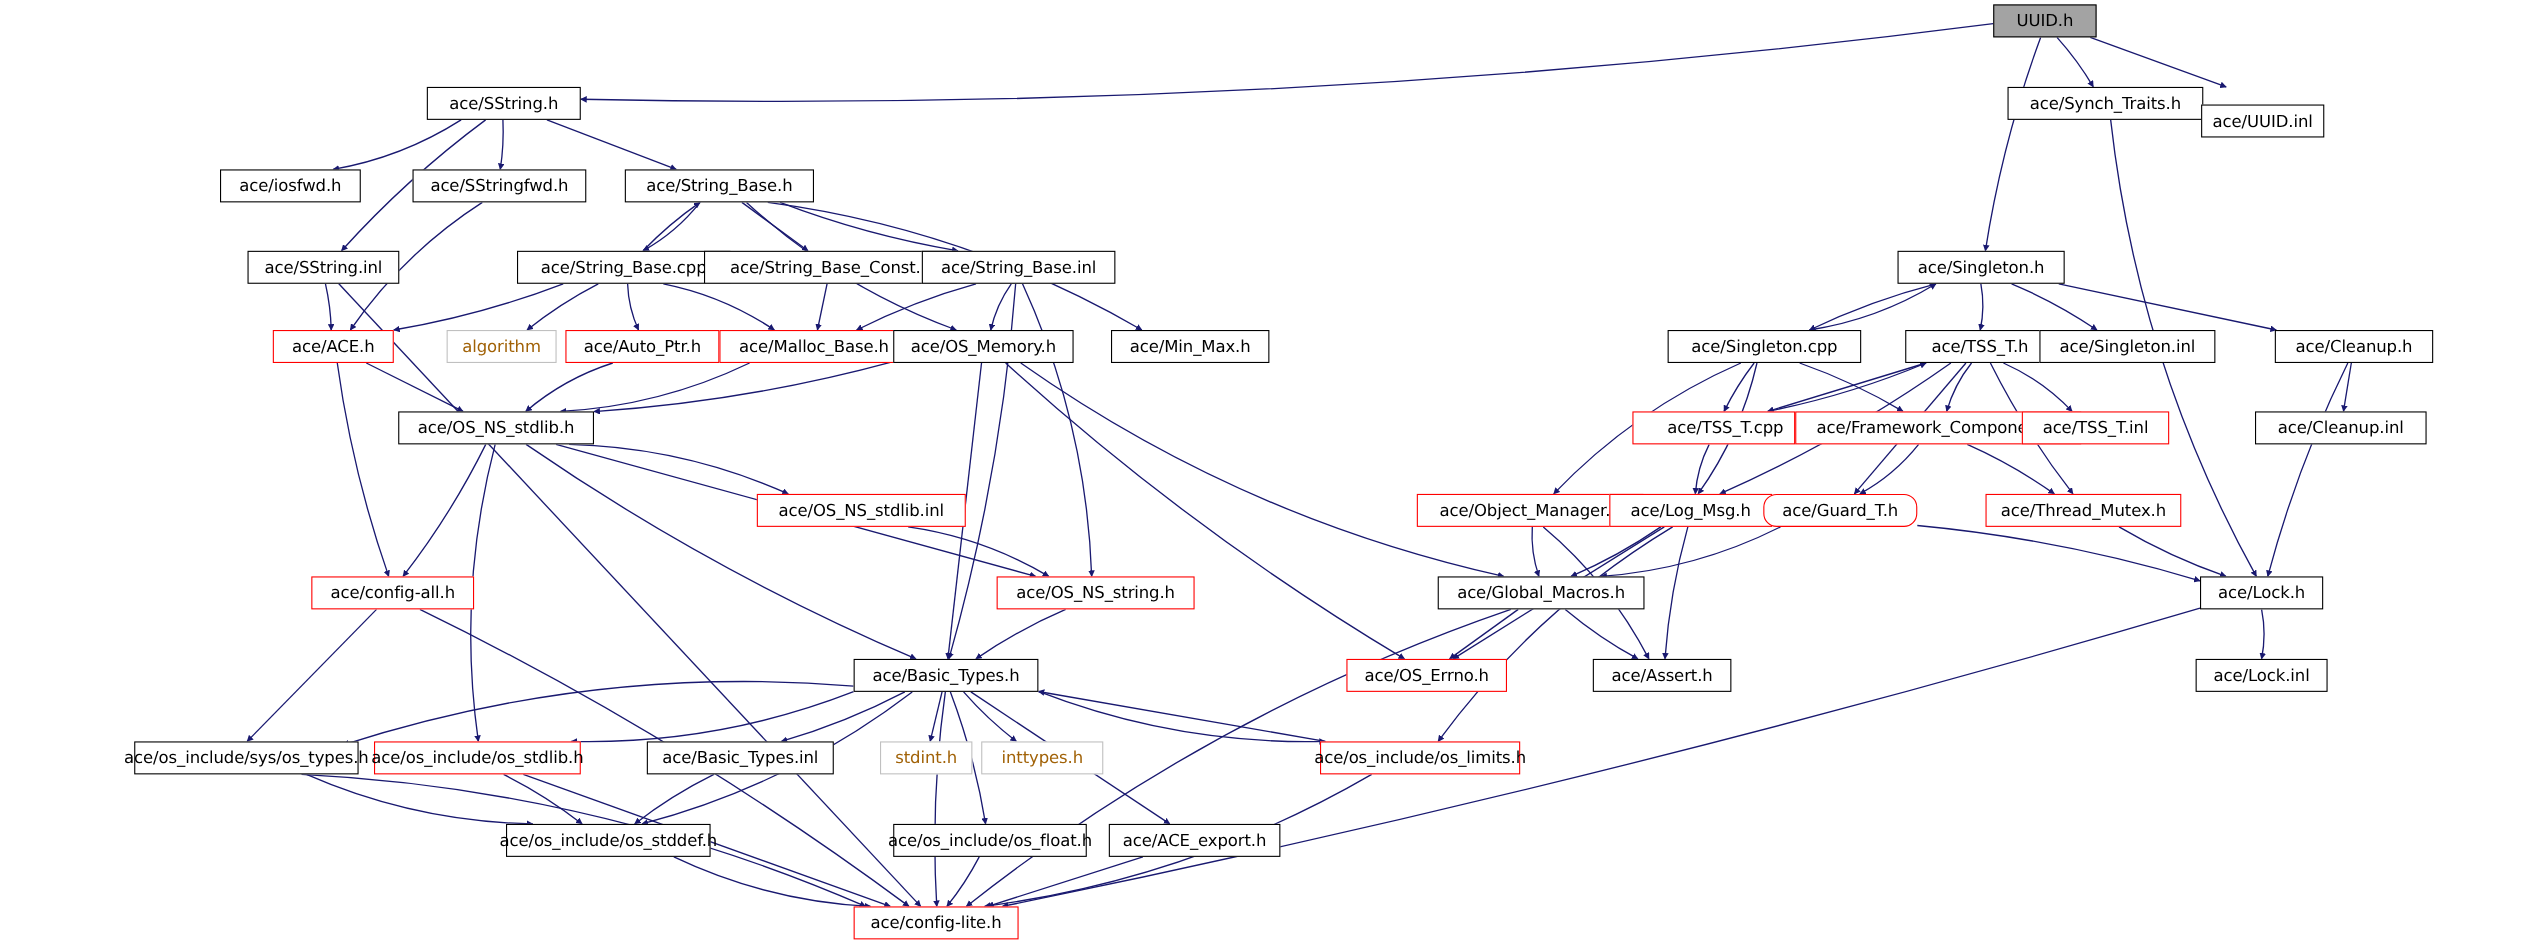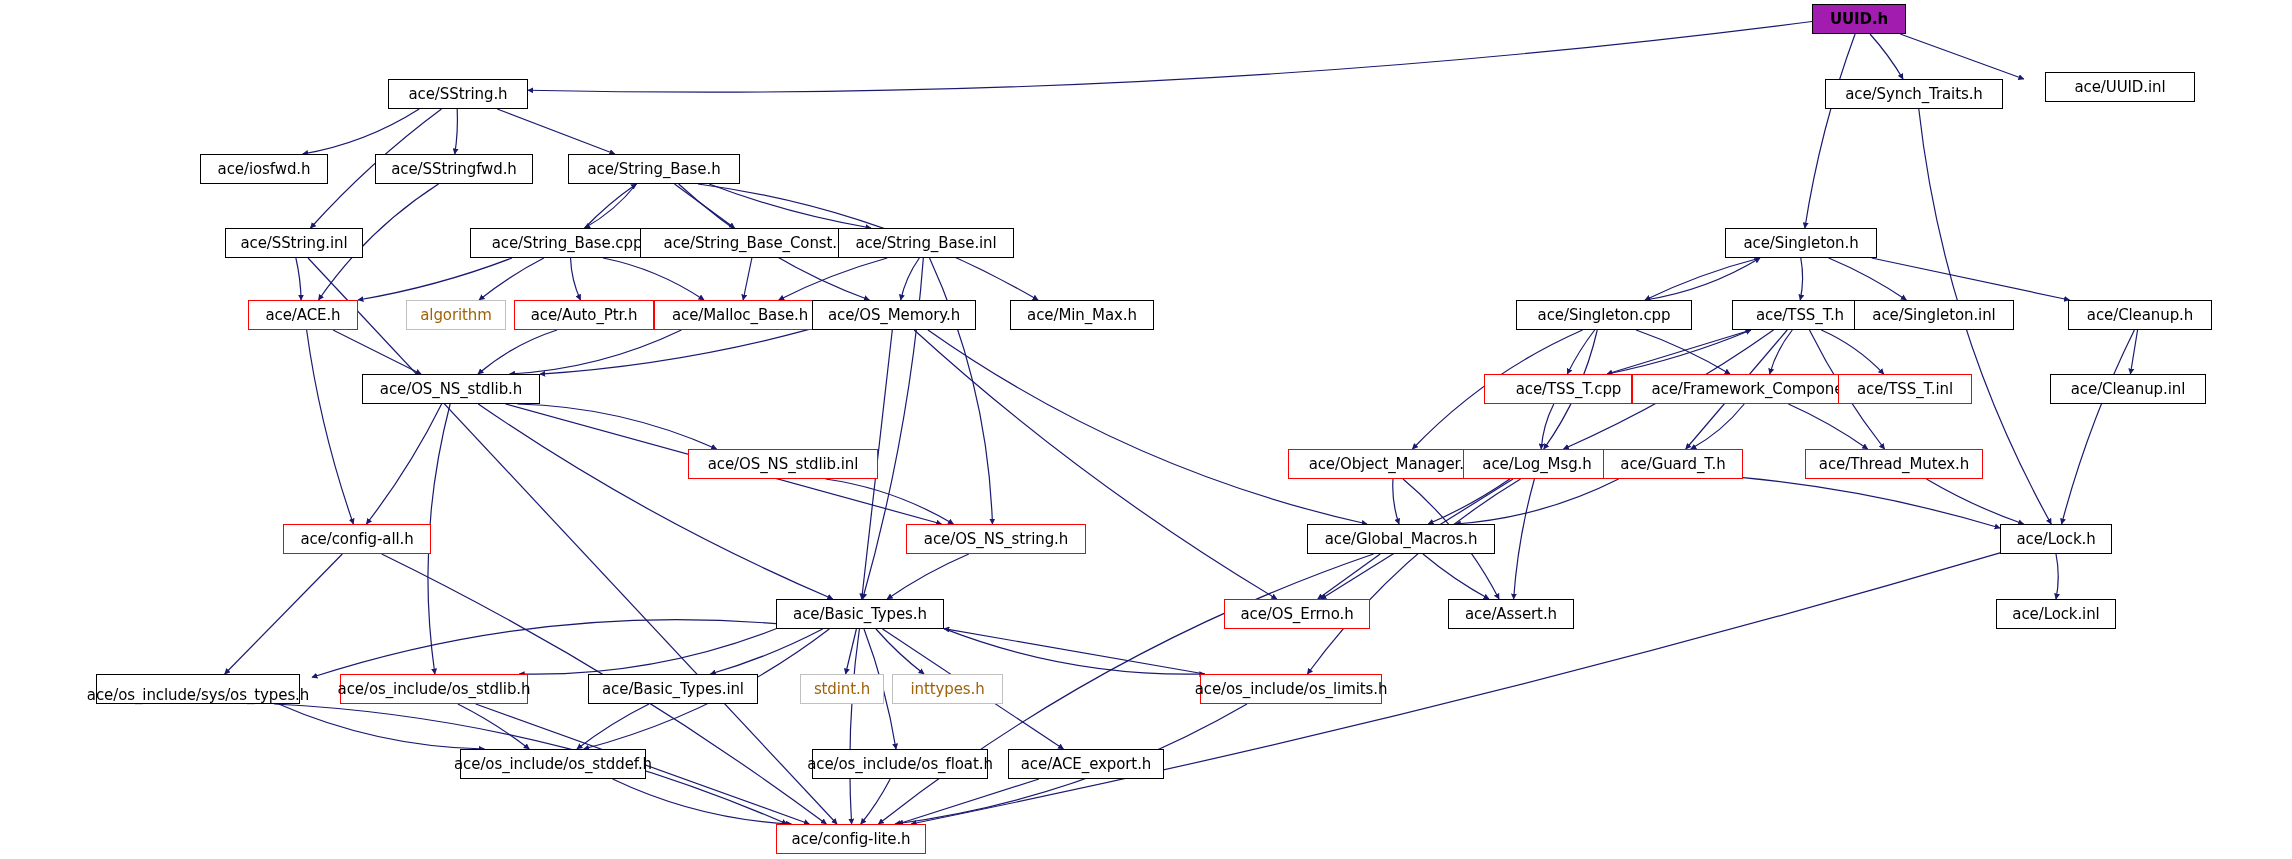--- a/index.html
+++ b/index.html
@@ -6,21 +6,21 @@
   html,body{margin:0;padding:0;background:#ffffff;}
   #stage{position:relative;width:2292px;height:859px;background:#ffffff;
          font-family:"DejaVu Sans","Liberation Sans",sans-serif;overflow:hidden;}
   #edges{position:absolute;left:0;top:0;width:2292px;height:859px;}
   .node{position:absolute;box-sizing:border-box;display:flex;align-items:center;
         justify-content:center;background:#ffffff;border:1px solid #000000;
         font-size:15px;color:#000000;line-height:1;white-space:nowrap;
         letter-spacing:-0.1px;}
   .node.red{border-color:#ff0000;}
   .node.grey{border-color:#c0c0c0;color:#a16207;}
-  .node.root{background:#a21caf;border-color:#000000;font-weight:bold;}
+  .node.root{background:#a3a3a3;border-color:#000000;}
   .node span{pointer-events:none;}
 </style>
 </head>
 <body>
 
 <div id="stage">
   <svg id="edges" viewBox="0 0 2292 859" preserveAspectRatio="none">
     <defs>
       <marker id="ah" viewBox="0 0 10 10" refX="9" refY="5" markerWidth="5" markerHeight="5" orient="auto-start-reverse">
         <path d="M 0 0 L 10 5 L 0 10 z" fill="#191970"></path>
@@ -128,21 +128,21 @@
         <path d="M 1926.4,479 Q 1972.75,506.36 2023.6,524" fill="none" stroke="#191970" stroke-width="1.2" marker-end="url(#ah)"></path>
       </g>
   </svg>
   <div id="node-layer">
       <div class="node root" style="left: 1812px; top: 4px; width: 94px; height: 30px;">
         <span>UUID.h</span>
       </div>
       <div class="node" style="left: 1825px; top: 79px; width: 178px; height: 30px;">
         <span>ace/Synch_Traits.h</span>
       </div>
-      <div class="node" style="left: 2001px; top: 72px; width: 150px; height: 30px; margin-left: 44px;">
+      <div class="node" style="left: 2001px; top: 95px; width: 112px; height: 30px;">
         <span>ace/UUID.inl</span>
       </div>
       <div class="node" style="left: 388px; top: 79px; width: 140px; height: 30px;">
         <span>ace/SString.h</span>
       </div>
       <div class="node" style="left: 200px; top: 154px; width: 128px; height: 30px;">
         <span>ace/iosfwd.h</span>
       </div>
       <div class="node" style="left: 375px; top: 154px; width: 158px; height: 30px;">
         <span>ace/SStringfwd.h</span>
@@ -209,21 +209,21 @@
       </div>
       <div class="node" style="left: 362px; top: 374px; width: 178px; height: 30px;">
         <span>ace/OS_NS_stdlib.h</span>
       </div>
       <div class="node red" style="left: 1288px; top: 449px; width: 206px; height: 30px;">
         <span>ace/Object_Manager.h</span>
       </div>
       <div class="node red" style="left: 1463px; top: 449px; width: 148px; height: 30px;">
         <span>ace/Log_Msg.h</span>
       </div>
-      <div class="node red" style="left: 1603px; top: 449px; width: 140px; height: 30px;">
+      <div class="node red" style="left: 1603px; top: 449px; width: 140px; height: 30px; border-radius: 12px;">
         <span>ace/Guard_T.h</span>
       </div>
       <div class="node red" style="left: 1805px; top: 449px; width: 178px; height: 30px;">
         <span>ace/Thread_Mutex.h</span>
       </div>
       <div class="node red" style="left: 688px; top: 449px; width: 190px; height: 30px;">
         <span>ace/OS_NS_stdlib.inl</span>
       </div>
       <div class="node red" style="left: 283px; top: 524px; width: 148px; height: 30px;">
         <span>ace/config-all.h</span>
@@ -242,21 +242,21 @@
       </div>
       <div class="node red" style="left: 1224px; top: 599px; width: 146px; height: 30px;">
         <span>ace/OS_Errno.h</span>
       </div>
       <div class="node" style="left: 1448px; top: 599px; width: 126px; height: 30px;">
         <span>ace/Assert.h</span>
       </div>
       <div class="node" style="left: 1996px; top: 599px; width: 120px; height: 30px;">
         <span>ace/Lock.inl</span>
       </div>
-      <div class="node" style="left: 96px; top: 674px; width: 204px; height: 30px; align-items: flex-end;">
+      <div class="node" style="left: 122px; top: 674px; width: 204px; height: 30px;">
         <span>ace/os_include/sys/os_types.h</span>
       </div>
       <div class="node red" style="left: 340px; top: 674px; width: 188px; height: 30px;">
         <span>ace/os_include/os_stdlib.h</span>
       </div>
       <div class="node" style="left: 588px; top: 674px; width: 170px; height: 30px;">
         <span>ace/Basic_Types.inl</span>
       </div>
       <div class="node grey" style="left: 800px; top: 674px; width: 84px; height: 30px;">
         <span>stdint.h</span>

